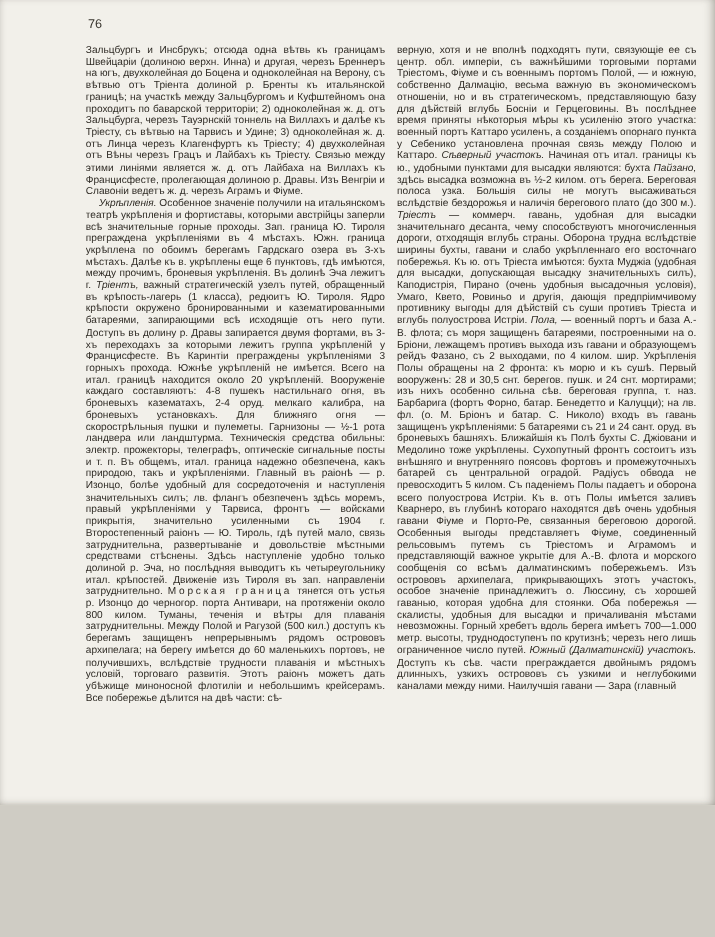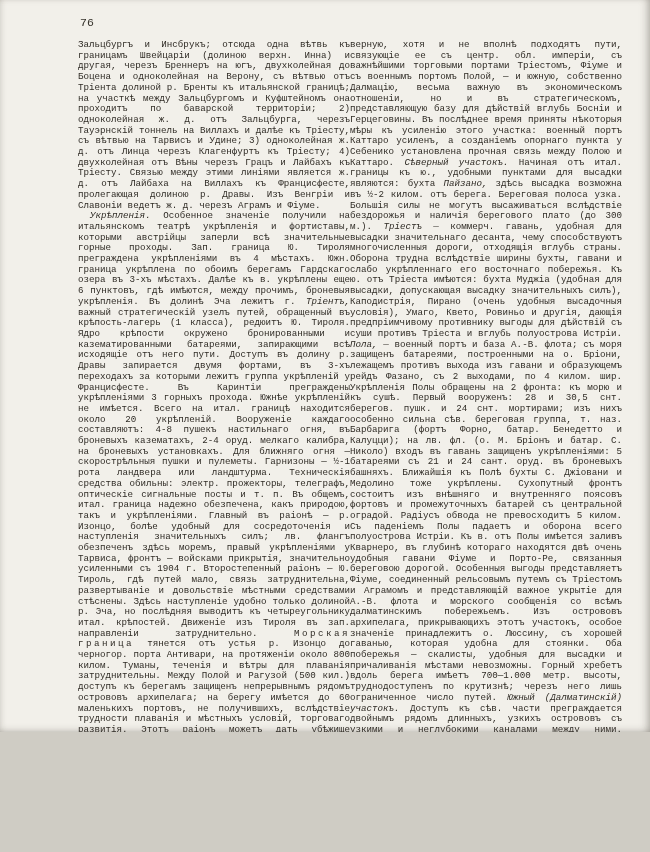--- a/index.html
+++ b/index.html
@@ -12,21 +12,21 @@
     width: 650px;
     height: 732px;
     margin: 0 auto;
     background: #f2f0ea;
     box-sizing: border-box;
     padding: 14px 16px 6px 78px;
     overflow: hidden;
     box-shadow: inset -6px 0 9px -4px rgba(60,55,45,.35),
                 inset 0 -4px 8px -4px rgba(60,55,45,.25),
                 inset 4px 0 8px -6px rgba(60,55,45,.25);
-    font-family: Liberation Mono, monospace;
+    font-family: Liberation Sans, sans-serif;
     color: #37332c;
   }
   .page-header {
     position: relative;
     height: 22px;
     margin-bottom: 4px;
   }
   .page-number {
     position: absolute;
     left: 2px;
@@ -36,20 +36,21 @@
   .page-title {
     display: block;
     text-align: center;
     font-size: 11.5px;
     letter-spacing: 4.5px;
     font-weight: bold;
     padding-top: 1px;
   }
   .text-columns {
     display: flex;
+    gap: 11px;
     height: 800px;
     overflow: hidden;
   }
   .text-column {
     width: 272px;
     box-sizing: border-box;
     font-size: 9.2px;
     line-height: 10.7px;
     text-align: justify;
     color: #2f2b25;

